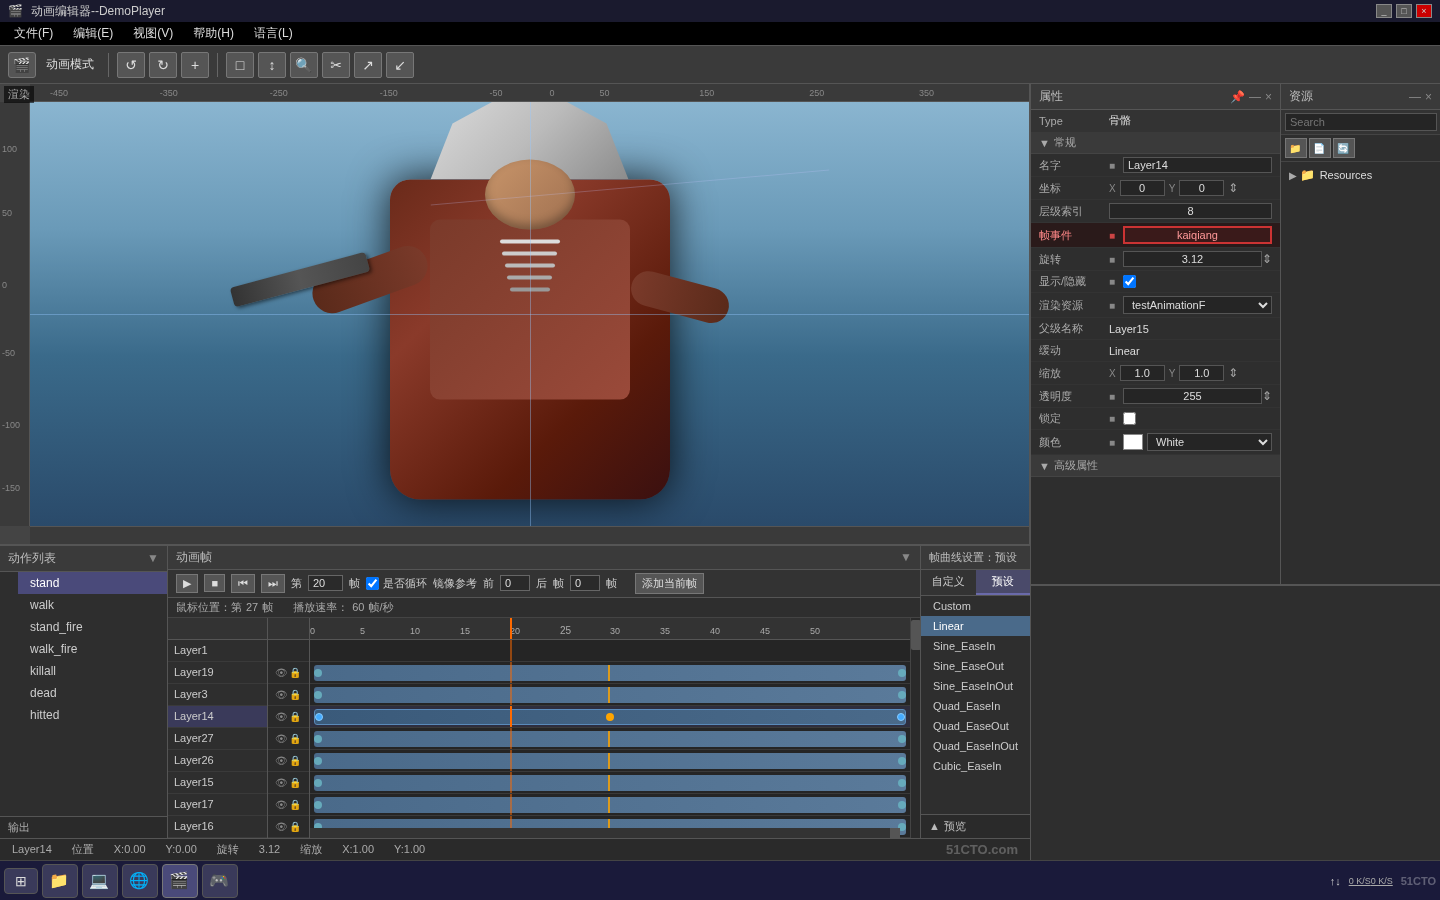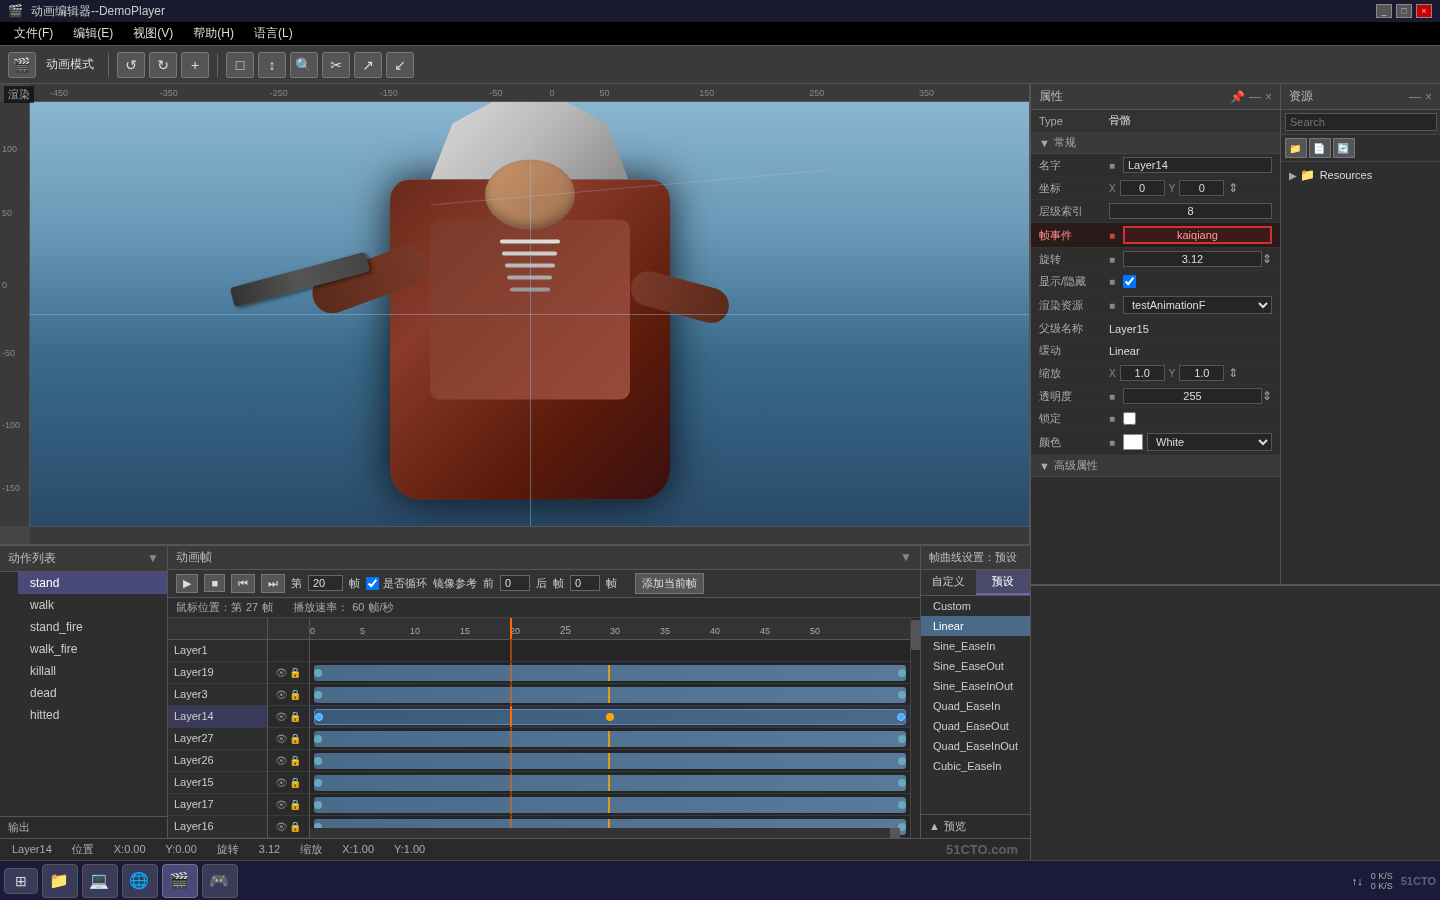--- a/index.html
+++ b/index.html
@@ -594,19 +594,19 @@
     <span>⊞</span>
   </div>
   <div style="width:36px;height:34px;background:#3a3a5a;border:1px solid #555;border-radius:4px;display:flex;align-items:center;justify-content:center;cursor:pointer;font-size:16px;">📁</div>
   <div style="width:36px;height:34px;background:#3a3a5a;border:1px solid #555;border-radius:4px;display:flex;align-items:center;justify-content:center;cursor:pointer;font-size:16px;">💻</div>
   <div style="width:36px;height:34px;background:#3a3a5a;border:1px solid #555;border-radius:4px;display:flex;align-items:center;justify-content:center;cursor:pointer;font-size:16px;">🌐</div>
   <div style="width:36px;height:34px;background:#4a4a7a;border:1px solid #777;border-radius:4px;display:flex;align-items:center;justify-content:center;cursor:pointer;font-size:16px;">🎬</div>
   <div style="width:36px;height:34px;background:#3a3a5a;border:1px solid #555;border-radius:4px;display:flex;align-items:center;justify-content:center;cursor:pointer;font-size:16px;">🎮</div>
 
   <div style="margin-left:auto;display:flex;align-items:center;gap:8px;color:#ccc;font-size:10px;">
     <span style="font-size:11px;">↑↓</span>
-    <div style="display:flex;flex-direction:column;align-items:center;font-size:9px;color:#aaa;">
+    <div style="display:flex;flex-direction:row;align-items:center;font-size:9px;color:#aaa;text-decoration:underline;">
       <span>0 K/S</span>
       <span>0 K/S</span>
     </div>
     <span style="color:rgba(255,255,255,0.3);font-size:11px;font-weight:bold;">51CTO</span>
   </div>
 </div>
 
 </body></html>

